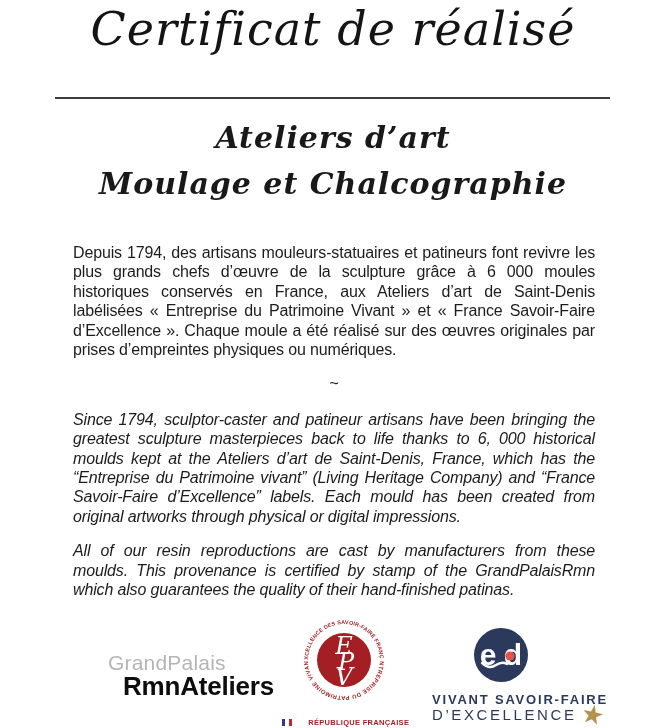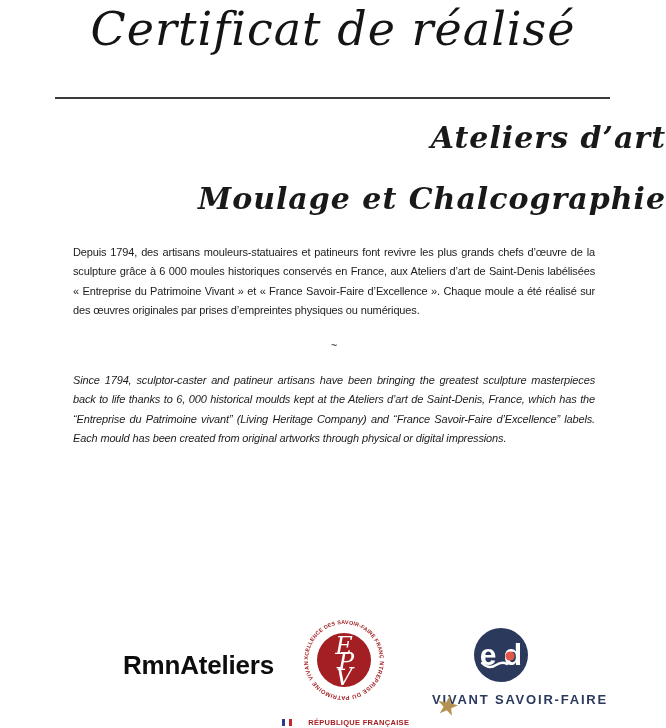--- a/index.html
+++ b/index.html
@@ -12,33 +12,33 @@
     text-align:center;
     font-family:"DejaVu Serif", serif; font-style:italic;
     font-size:46px; font-weight:400; color:#141414;
     letter-spacing:1px;
   }
   .title-rule{
     position:absolute; top:97px; left:55px; width:555px; height:2px;
     background:#3a3a3a; border:none;
   }
   .doc-subtitle{
-    position:absolute; left:0; width:666px; text-align:right;
+    position:absolute; left:0; width:666px; text-align:center;
     font-family:"DejaVu Serif", serif; font-style:italic;
     font-size:30px; color:#191919; letter-spacing:1px;
   }
   .doc-subtitle.line1{ top:120px; }
-  .doc-subtitle.line2{ top:166px;margin-top:15px; }
+  .doc-subtitle.line2{ top:166px; }
 
   
   .text-block{
     position:absolute; top:243px; left:73px; width:522px;
   }
   .text-block p{
-    font-size:11px; line-height:19.4px; letter-spacing:-0.15px;
+    font-size:16px; line-height:19.4px; letter-spacing:-0.15px;
     text-align:justify; color:#1c1c1c;
   }
   .text-block p.gap{ margin-bottom:15px; }
   .para-separator{
     text-align:center !important; font-size:14px; letter-spacing:0;
     margin:2px 0 16px 0;
   }
   .text-block p.en{ font-style:italic; }
 
   
@@ -86,23 +86,25 @@
 <h1 class="doc-title">Certificat de réalisé</h1>
 <div class="title-rule"></div>
 
 <h2 class="doc-subtitle line1">Ateliers d’art</h2>
 <h2 class="doc-subtitle line2">Moulage et Chalcographie</h2>
 
 <div class="text-block">
   <p class="gap">Depuis 1794, des artisans mouleurs-statuaires et patineurs font revivre les plus grands chefs d’œuvre de la sculpture grâce à 6 000 moules historiques conservés en France, aux Ateliers d’art de Saint-Denis labélisées « Entreprise du Patrimoine Vivant » et « France Savoir-Faire d’Excellence ». Chaque moule a été réalisé sur des œuvres originales par prises d’empreintes physiques ou numériques.</p>
   <p class="para-separator">~</p>
   <p class="gap en">Since 1794, sculptor-caster and patineur artisans have been bringing the greatest sculpture masterpieces back to life thanks to 6, 000 historical moulds kept at the Ateliers d’art de Saint-Denis, France, which has the “Entreprise du Patrimoine vivant” (Living Heritage Company) and “France Savoir-Faire d’Excellence” labels. Each mould has been created from original artworks through physical or digital impressions.</p>
+  <p class="en">All of our resin reproductions are cast by manufacturers from these moulds. This provenance is certified by stamp of the GrandPalaisRmn which also guarantees the quality of their hand-finished patinas.</p>
 </div>
 
 <div class="gp-logo">
+  <div class="gp-top">GrandPalais</div>
   <div class="gp-bottom">RmnAteliers</div>
 </div>
 
 <svg class="epv-logo" viewBox="0 0 112 92" width="112" height="92">
   <defs>
     <path id="epvArcTop" d="M 20,46 A 36,36 0 0 1 92,46" fill="none"></path>
     <path id="epvArcBottom" d="M 92,46 A 36,36 0 0 1 20,46" fill="none"></path>
   </defs>
   <circle cx="56" cy="46" r="27" fill="#a41f24"></circle>
   <text x="56" y="40" text-anchor="middle" fill="#ffffff" font-family="DejaVu Serif, serif" font-style="italic" font-size="24">E</text>
@@ -126,14 +128,15 @@
 
 <svg class="fsfe-logo" viewBox="0 0 200 64" width="200" height="64">
   <circle cx="71" cy="31" r="27" fill="#2b3a5c"></circle>
   <text x="58" y="41" text-anchor="middle" fill="#ffffff" font-family="Liberation Sans, sans-serif" font-weight="bold" font-size="30">e</text>
   <text x="83" y="41" text-anchor="middle" fill="#ffffff" font-family="Liberation Sans, sans-serif" font-weight="bold" font-size="30">d</text>
   <path d="M 52 39 q 7 7 14 2 q 6 -4 11 -1" stroke="#ffffff" stroke-width="2.4" fill="none" stroke-linecap="round"></path>
   <circle cx="80" cy="32" r="4.6" fill="#e0564a"></circle>
 </svg>
 <div class="fsfe-line1">VIVANT SAVOIR-FAIRE</div>
 <div class="fsfe-line2">
+  <span>D’EXCELLENCE</span>
   <span class="fsfe-star">★</span>
 </div>
 
 </body></html>

